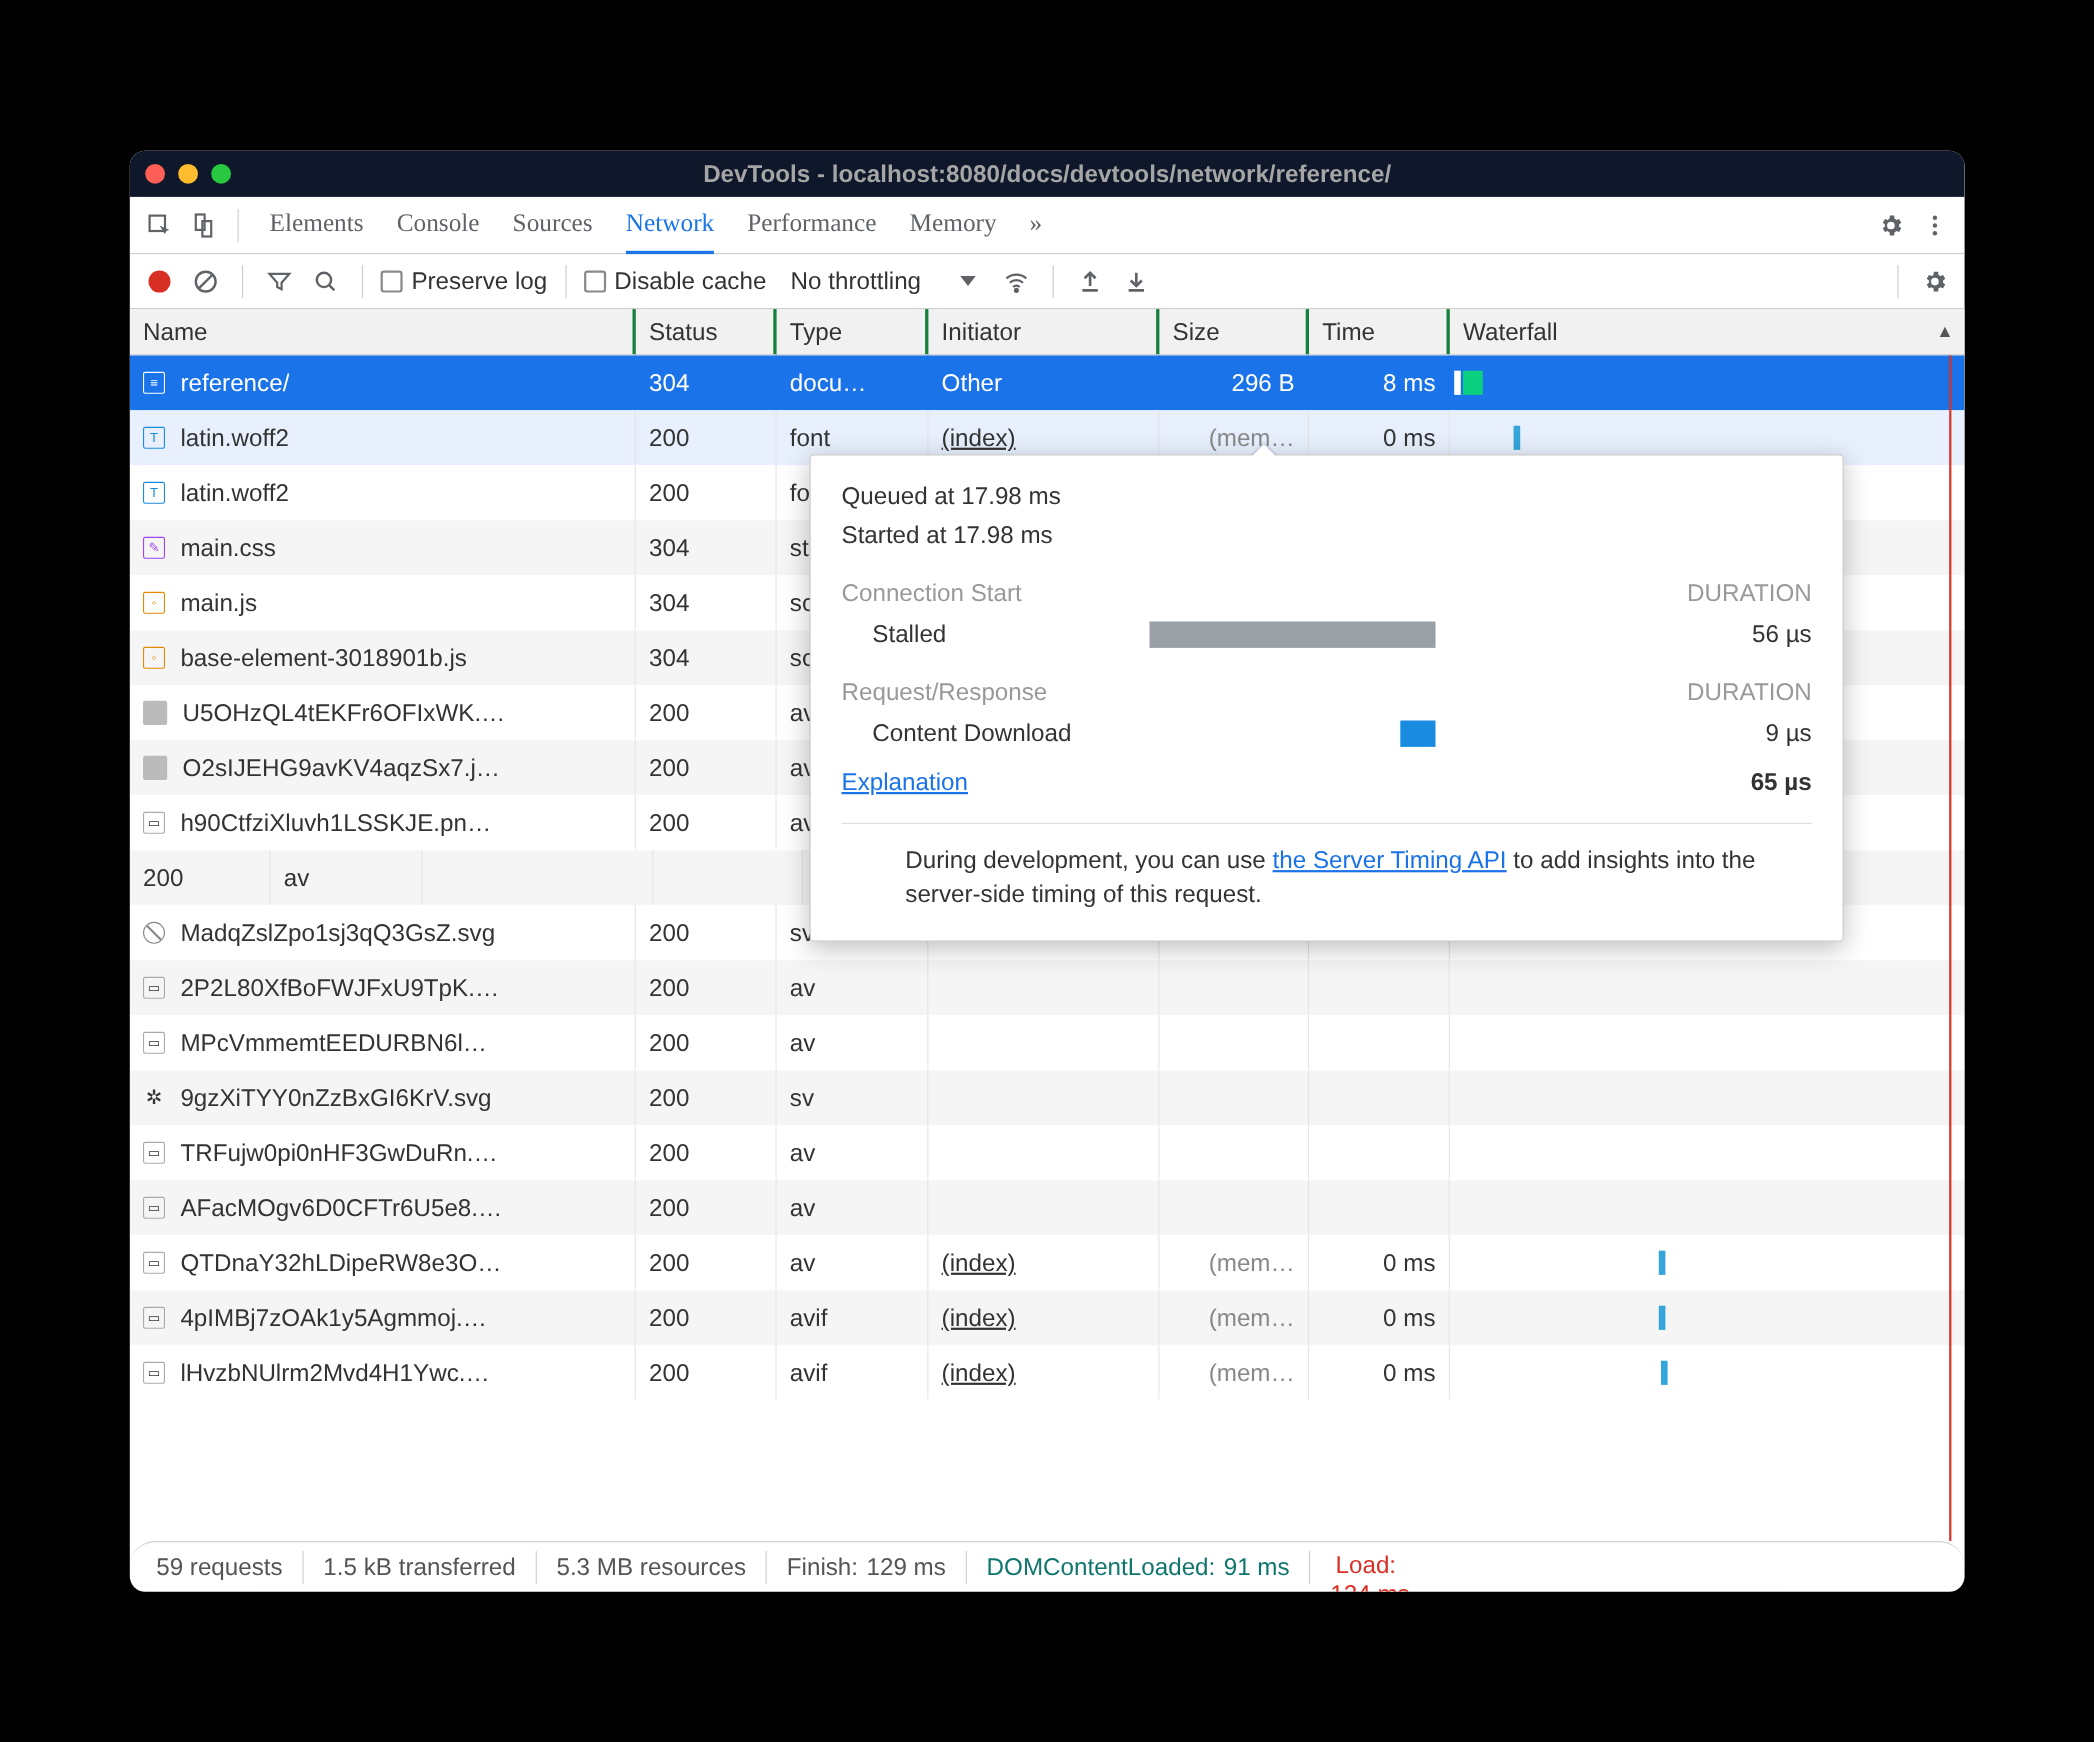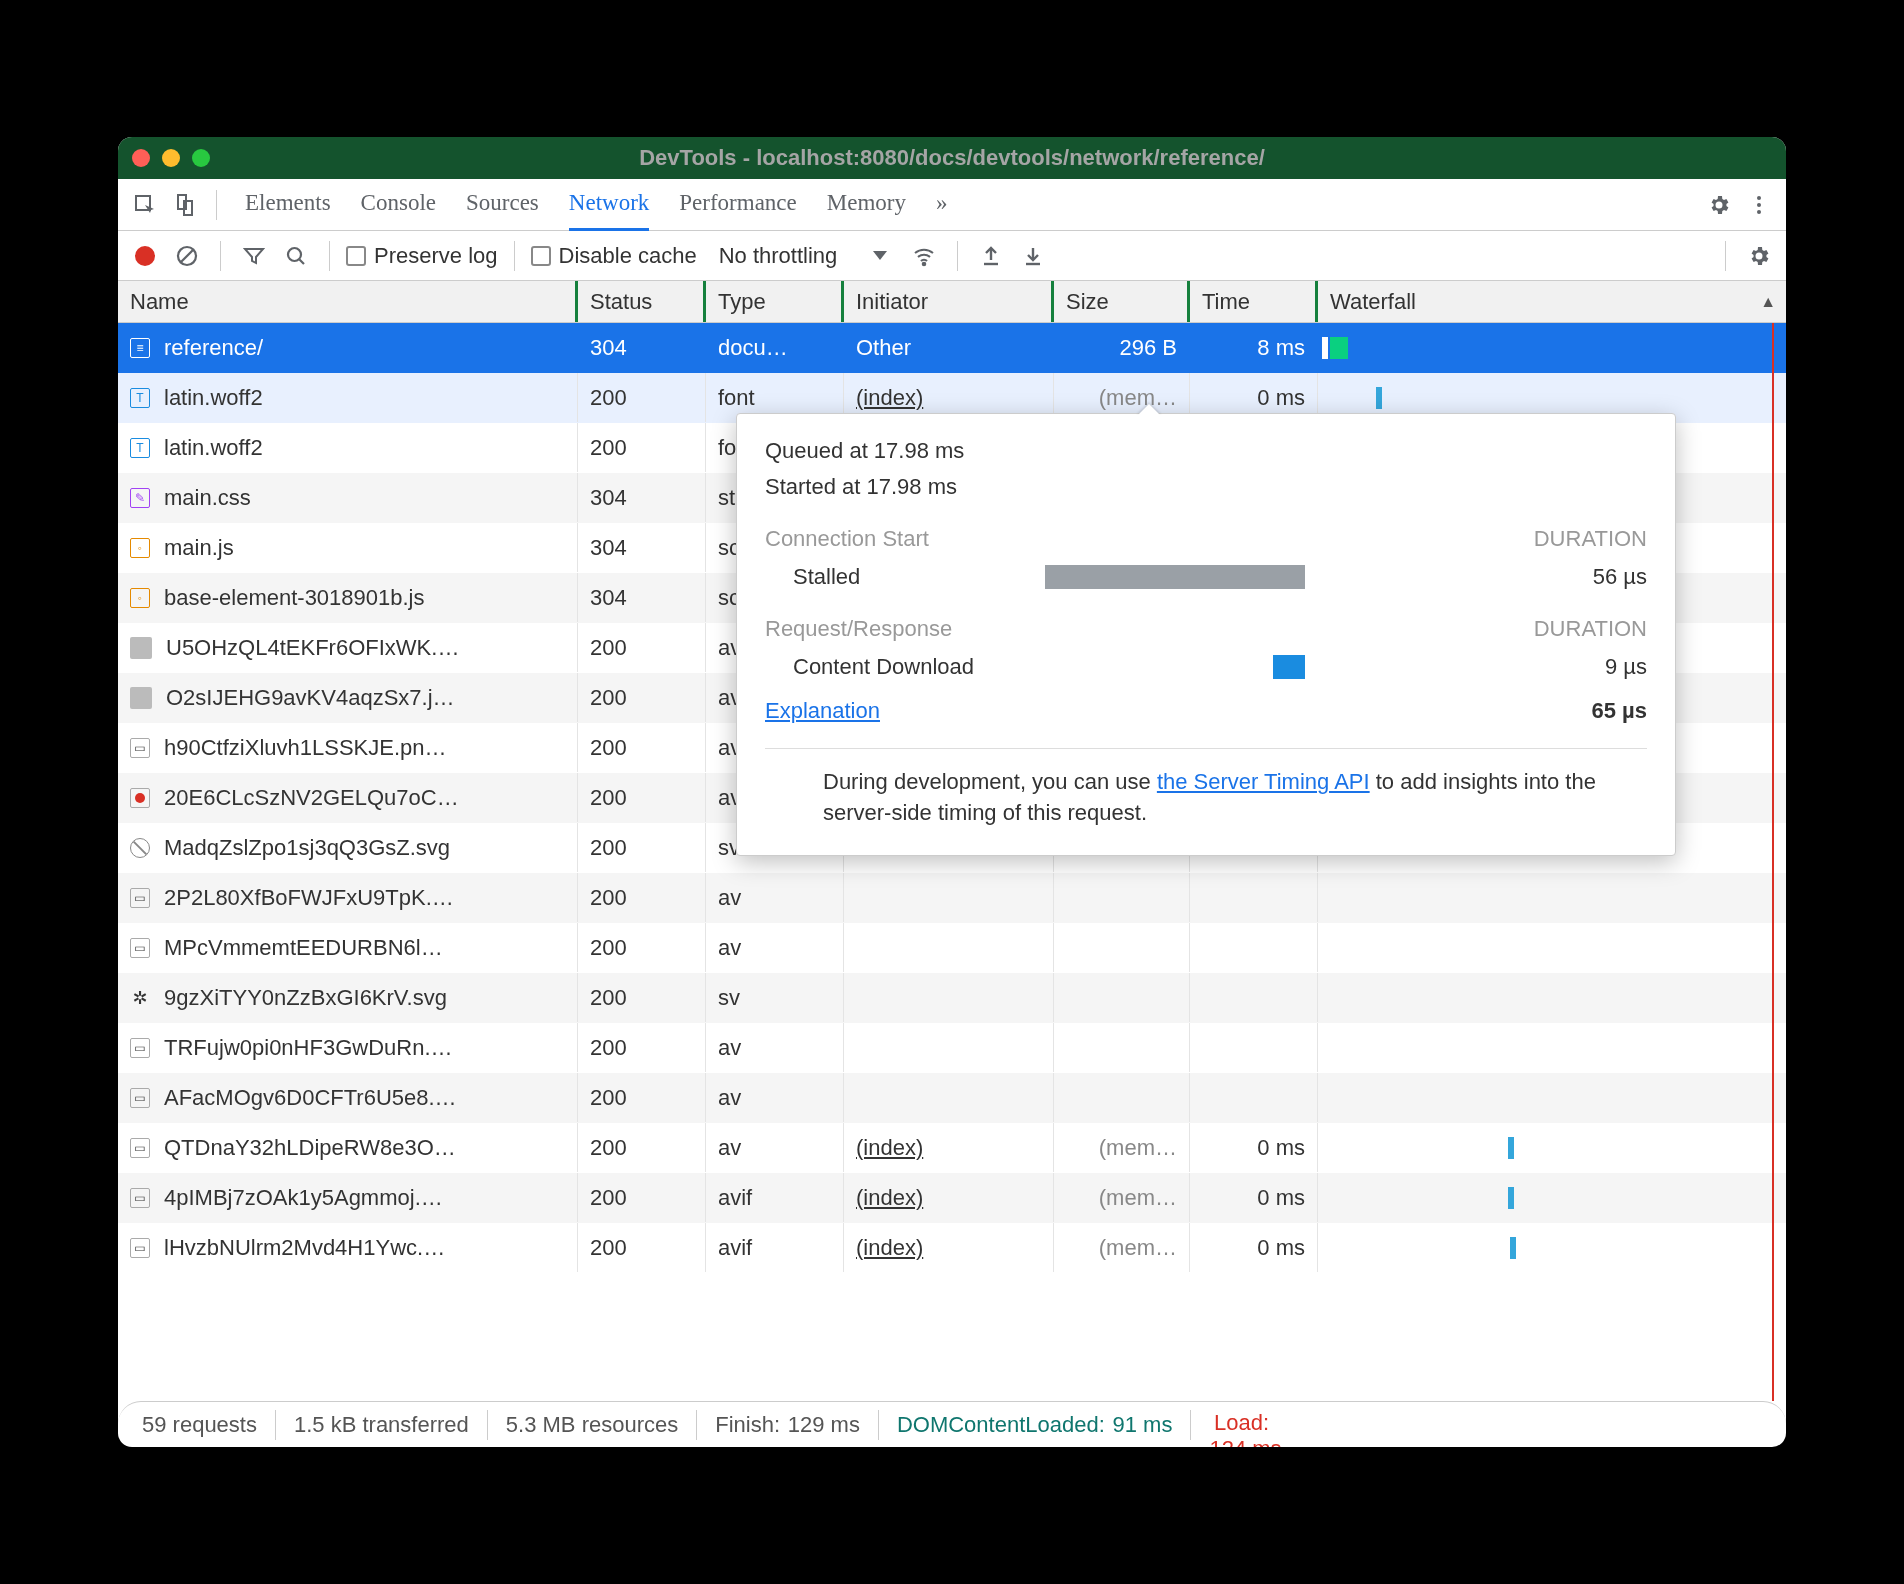--- a/index.html
+++ b/index.html
@@ -18,21 +18,21 @@
     background: #fff;
     border-radius: 14px;
     overflow: hidden;
     box-shadow: 0 30px 90px rgba(0,0,0,0.7);
     display: flex;
     flex-direction: column;
   }
   
   .titlebar {
     height: 42px;
-    background: #14532d;
+    background: #0f172a;
     display: flex;
     align-items: center;
     padding: 0 14px;
     flex-shrink: 0;
     position: relative;
   }
   .traffic { display: flex; gap: 12px; }
   .dot { width: 18px; height: 18px; border-radius: 50%; }
   .dot.close { background: #ff5f57; }
   .dot.min { background: #febc2e; }
@@ -452,24 +452,20 @@
           <span class="name-text">h90CtfziXluvh1LSSKJE.pn…</span>
         </div>
         <div class="cell c-status">200</div>
         <div class="cell c-type">av</div>
         <div class="cell c-initiator"></div>
         <div class="cell c-size"></div>
         <div class="cell c-time"></div>
         <div class="cell c-waterfall"></div>
       </div>
       <div class="row">
-        <div class="cell c-name">
-          <span class="file-icon fi-rec"></span>
-          <span class="name-text">20E6CLcSzNV2GELQu7oC…</span>
-        </div>
         <div class="cell c-status">200</div>
         <div class="cell c-type">av</div>
         <div class="cell c-initiator"></div>
         <div class="cell c-size"></div>
         <div class="cell c-time"></div>
         <div class="cell c-waterfall"></div>
       </div>
       <div class="row">
         <div class="cell c-name">
           <span class="file-icon fi-block"></span>

